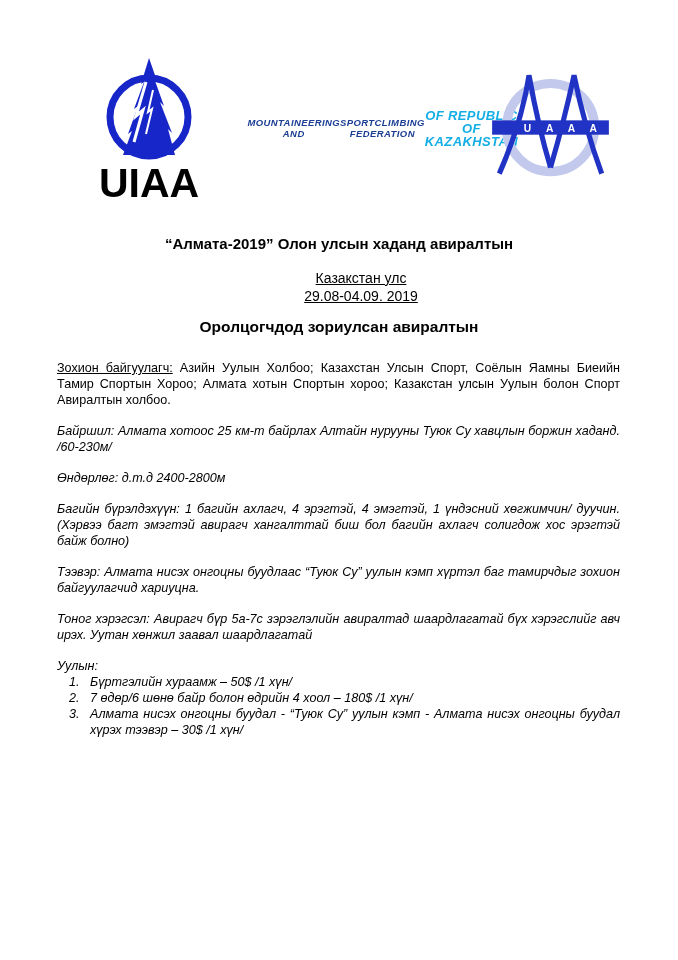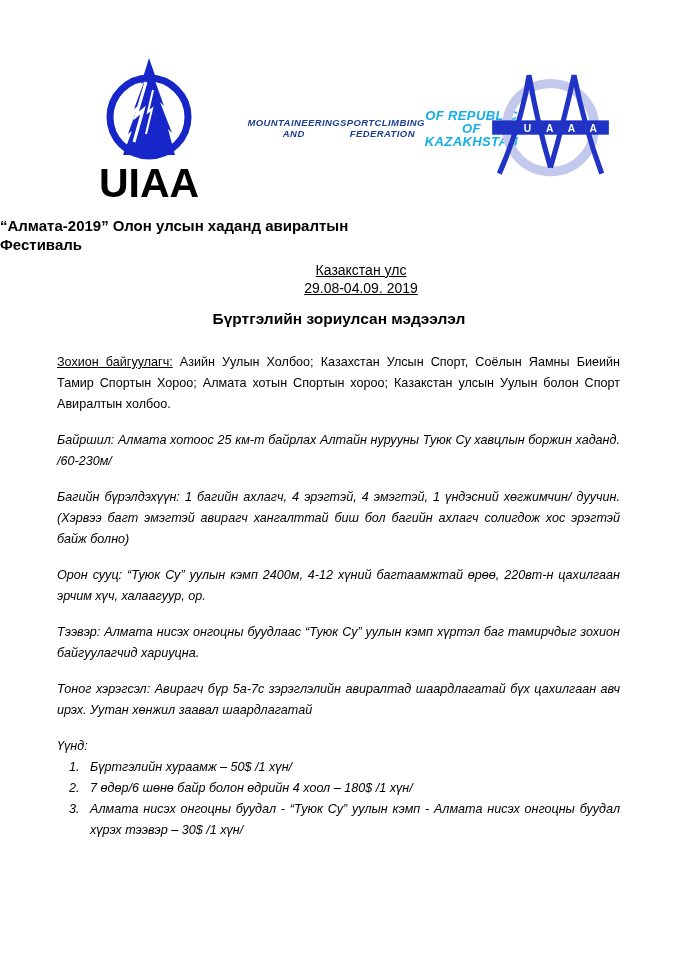--- a/index.html
+++ b/index.html
@@ -22,30 +22,30 @@
     font-weight: bold; font-size: 41px; line-height: 40px; letter-spacing: 0px;
     color: #000; margin-top: 1px; font-stretch: condensed;
   }
   .logo-center { display: flex; flex-direction: row; align-items: center; width: 208px; }
   .mf-line { font-weight: bold; font-style: italic; text-align: center; letter-spacing: .4px; }
   .mf-line1, .mf-line2 { font-size: 9.5px; line-height: 11.5px; color: #1b3e94; }
   .mf-line3 { font-size: 13px; line-height: 13px; color: #12aee5; }
   .logo-uaaa { width: 127px; }
 
   
-  .title-block { margin-top: 12px; }
+  .title-block { text-align: center; margin-top: 30px; }
   .title-line { font-weight: bold; font-size: 15px; line-height: 19px; }
-  .subtitle-block { text-align: center; margin-top: 8px; padding-left: 44px; }
+  .subtitle-block { text-align: center; margin-top: 17px; padding-left: 44px; }
   .subtitle-line { font-size: 14px; line-height: 17.5px; text-decoration: underline; }
   .section-heading { text-align: center; font-weight: bold; font-size: 15.5px; margin-top: 13px; }
 
   
   .content {
     margin: 24px 58px 0 57px;
-    font-size: 12.6px; line-height: 21px;
+    font-size: 12.6px; line-height: 16px;
     text-align: justify;
   }
   .content p { margin: 0 0 15px 0; }
   .p-italic { font-style: italic; }
   .lead-underline { text-decoration: underline; }
   .no-gap { margin-bottom: 0 !important; }
   ol.price-list {
     margin: 0 0 0 26px; padding: 0;
     font-style: italic;
   }
@@ -83,41 +83,40 @@
         <path d="M12,108 Q34,58 41,12 Q50,62 62,102" fill="none" stroke="#2033c4" stroke-width="5"></path>
         <path d="M62,102 Q75,58 85,12 Q95,62 112,108" fill="none" stroke="#2033c4" stroke-width="5"></path>
         <rect x="5" y="56" width="114" height="14" fill="#2033c4"></rect>
         <text x="36" y="67" font-family="Liberation Sans, sans-serif" font-size="10" font-weight="bold" letter-spacing="6" fill="#ffffff">U A A A</text>
       </svg>
     </div>
   </div>
 
   <div class="title-block">
     <div class="title-line">“Алмата-2019” Олон улсын хаданд авиралтын</div>
-    <div class="title-line">Фестиваль</div>
   </div>
 
   <div class="subtitle-block">
     <div class="subtitle-line">Казакстан улс</div>
     <div class="subtitle-line">29.08-04.09. 2019</div>
   </div>
 
-  <div class="section-heading">Бүртгэлийн зориулсан мэдээлэл</div>
+  <div class="section-heading">Оролцогчдод зориулсан авиралтын</div>
 
   <div class="content">
 
     <p><span class="lead-underline">Зохион байгуулагч:</span><span> Азийн Уулын Холбоо; Казахстан Улсын Спорт, Соёлын Яамны Биеийн Тамир Спортын Хороо; Алмата хотын Спортын хороо; Казакстан улсын Уулын болон Спорт Авиралтын холбоо.</span></p>
 
     <p class="p-italic">Байршил: Алмата хотоос 25 км-т байрлах Алтайн нурууны Туюк Су хавцлын боржин хаданд. /60-230м/</p>
+    <p class="p-italic">Өндөрлөг: д.т.д 2400-2800м</p>
     <p class="p-italic">Багийн бүрэлдэхүүн: 1 багийн ахлагч, 4 эрэгтэй, 4 эмэгтэй, 1 үндэсний хөгжимчин/ дуучин. (Хэрвээ багт эмэгтэй авирагч хангалттай биш бол багийн ахлагч солигдож хос эрэгтэй байж болно)</p>
-    <p class="p-italic">Орон сууц: “Туюк Су” уулын кэмп 2400м, 4-12 хүний багтаамжтай өрөө, 220вт-н цахилгаан эрчим хүч, халаагуур, ор.</p>
     <p class="p-italic">Тээвэр: Алмата нисэх онгоцны буудлаас “Туюк Су” уулын кэмп хүртэл баг тамирчдыг зохион байгуулагчид хариуцна.</p>
-    <p class="p-italic">Тоног хэрэгсэл: Авирагч бүр 5а-7с зэрэглэлийн авиралтад шаардлагатай бүх цахилгаан авч ирэх. Уутан хөнжил заавал шаардлагатай</p>
+    <p class="p-italic">Тоног хэрэгсэл: Авирагч бүр 5а-7с зэрэглэлийн авиралтад шаардлагатай бүх хэрэгслийг авч ирэх. Уутан хөнжил заавал шаардлагатай</p>
 
-    <p class="p-italic no-gap">Үүнд:</p>
+    <p class="p-italic no-gap">Уулын:</p>
 
     <ol class="price-list">
       <li>Бүртгэлийн хураамж – 50$ /1 хүн/</li>
       <li>7 өдөр/6 шөнө байр болон өдрийн 4 хоол – 180$ /1 хүн/</li>
       <li>Алмата нисэх онгоцны буудал - “Туюк Су” уулын кэмп - Алмата нисэх онгоцны буудал хүрэх тээвэр – 30$ /1 хүн/</li>
     </ol>
 
   </div>
 </div>
 

